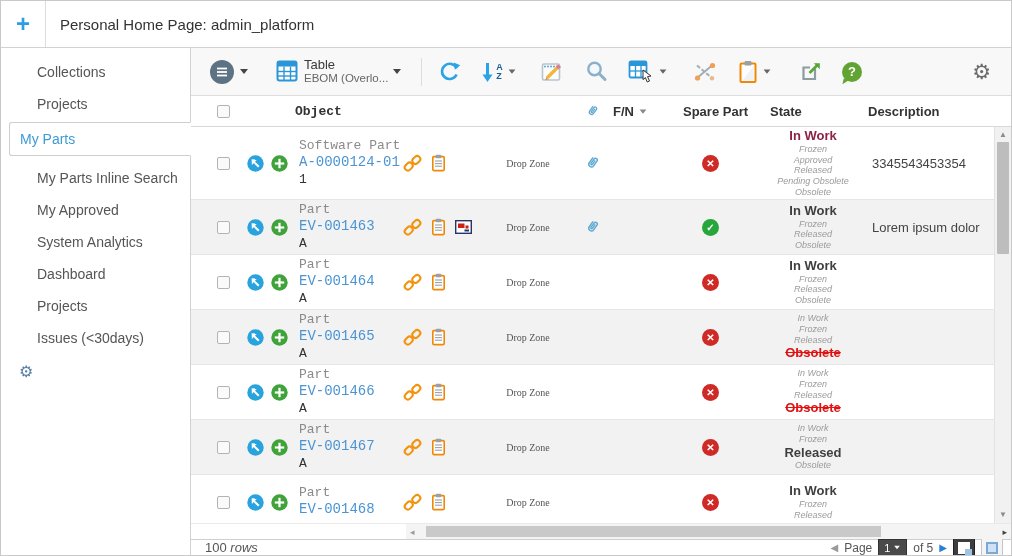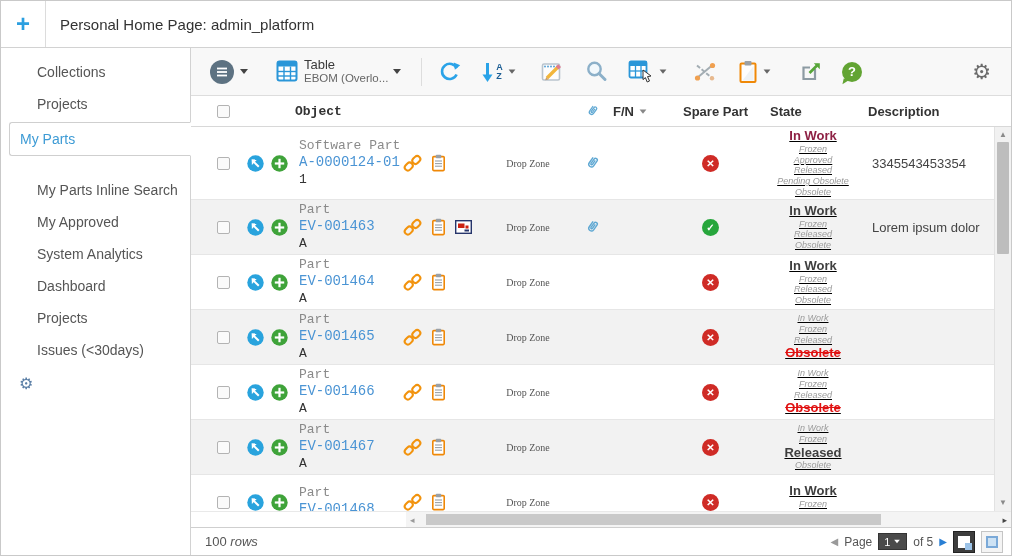--- a/index.html
+++ b/index.html
@@ -13,21 +13,21 @@
   .add-cell { width:45px; height:100%; border-right:1px solid #dcdcdc; display:flex; align-items:center; justify-content:center; cursor:pointer; }
   .add-glyph { color:#2b9fe0; font-size:24px; font-weight:bold; line-height:1; }
   .win-title { margin-left:14px; font-size:15px; color:#333; }
 
   
   .app-body { display:flex; height:507px; }
   .sidebar { width:190px; border-right:1px solid #d2d2d2; padding-top:8px; background:#fff; flex:none; }
   .side-item { padding:8px 10px 8px 36px; font-size:14px; color:#555; cursor:pointer; white-space:nowrap; }
   .side-item.active {
     color:#3d9bd5; background:#fff; border:1px solid #cfcfcf; border-right:1px solid #fff;
-    margin:2px -1px 18px 8px; padding-left:10px; border-radius:3px 0 0 3px; position:relative; z-index:3;
+    margin:2px -1px 6px 8px; padding-left:10px; border-radius:3px 0 0 3px; position:relative; z-index:3;
   }
   .side-gear { padding:8px 18px; font-size:16px; color:#5b7fa6; cursor:pointer; }
 
   .main { flex:1; display:flex; flex-direction:column; min-width:0; }
 
   
   .toolbar { height:48px; background:#f8f8f8; border-bottom:1px solid #ddd; display:flex; align-items:center; padding:0 10px 0 8px; flex:none; }
   .tbi { display:flex; align-items:center; cursor:pointer; flex:none; }
   .caret { width:0; height:0; border-left:4px solid transparent; border-right:4px solid transparent; border-top:5px solid #444; margin-left:5px; }
   .caret.sm { border-top-color:#666; transform:scale(.85); }
@@ -72,41 +72,41 @@
   .obj-cell { flex-direction:column; align-items:flex-start; justify-content:center; line-height:1.25; padding-left:4px; }
   .obj-type { color:#8a8a8a; font-size:13px; }
   .obj-link { color:#4a94d4; font-size:14px; text-decoration:none; cursor:pointer; }
   .obj-rev { color:#333; font-size:13px; }
   .cw-icons { gap:9px; }
   .dz { font-size:10px; color:#555; cursor:pointer; }
   .spare-wrap { width:100%; display:flex; justify-content:center; }
   .spare { width:17px; height:17px; border-radius:50%; color:#fff; font-size:10px; font-weight:bold; display:flex; align-items:center; justify-content:center; }
   .spare.yes { background:#27a63c; }
   .spare.no  { background:#cf2b26; }
-  .state-cell { flex-direction:column; justify-content:center; text-align:center; line-height:1.2;text-decoration:underline; }
+  .state-cell { flex-direction:column; justify-content:center; text-align:center; line-height:1.2; }
   .state-mini { font-style:italic; font-size:9px; color:#9b9b9b; white-space:pre-line; }
   .state-current { font-weight:bold; font-size:13px; color:#3f3f3f; }
   .state-current.maroon { color:#8e2144; }
   .state-current.obsolete { color:#e01212; text-decoration:line-through; }
   .desc { color:#444; white-space:nowrap; overflow:hidden; padding-left:4px; }
   .hidden { visibility:hidden; }
 
   
   .vscroll { position:absolute; top:0; right:0; width:17px; height:100%; background:#f1f1f1; border-left:1px solid #e2e2e2; }
   .vscroll .arr { position:absolute; left:0; width:100%; text-align:center; font-size:8px; color:#8a8a8a; cursor:pointer; }
   .vscroll .arr.up { top:3px; } .vscroll .arr.dn { bottom:4px; }
   .vthumb { position:absolute; top:15px; left:2px; width:12px; height:112px; background:#bdbdbd; border-radius:1px; cursor:pointer; }
   .hscroll { height:16px; background:#fff; display:flex; flex:none; position:relative; border-top:1px solid #e9e9e9; }
   .hscroll-bar { margin-left:215px; flex:1; background:#f4f4f4; position:relative; display:flex; align-items:center; }
   .hthumb { position:absolute; left:20px; width:455px; top:2px; bottom:2px; background:#c9c9c9; cursor:pointer; }
   .harr { font-size:9px; color:#9a9a9a; padding:0 4px; cursor:pointer; }
   .harr.right { margin-left:auto; color:#444; }
 
   
-  .app-footer { height:28px; border-top:1px solid #cfcfcf; background:#fff; display:flex; align-items:center; padding:0 8px 0 14px; font-size:13px; color:#555; flex:none; }
+  .app-footer { height:16px; border-top:1px solid #cfcfcf; background:#fff; display:flex; align-items:center; padding:0 8px 0 14px; font-size:13px; color:#555; flex:none; }
   .rows-word { font-style:italic; }
   .pager { margin-left:auto; display:flex; align-items:center; gap:6px; }
   .pg-arrow { font-size:10px; cursor:pointer; }
   .pg-arrow.prev { color:#9a9a9a; }
   .pg-arrow.next { color:#2a7fd4; }
   .pg-label { font-size:12px; color:#555; }
   .page-box { background:#4a4a4a; border:1px solid #333; color:#fff; height:17px; min-width:29px; display:flex; align-items:center; justify-content:center; gap:3px; font-size:11px; cursor:pointer; }
   .page-box .caret { border-top-color:#fff; transform:scale(.7); margin-left:0; }
   .view-btn { width:22px; height:22px; display:flex; align-items:center; justify-content:center; cursor:pointer; }
   .view-btn.dark { background:#3d3d3d; border:1px solid #222; }

